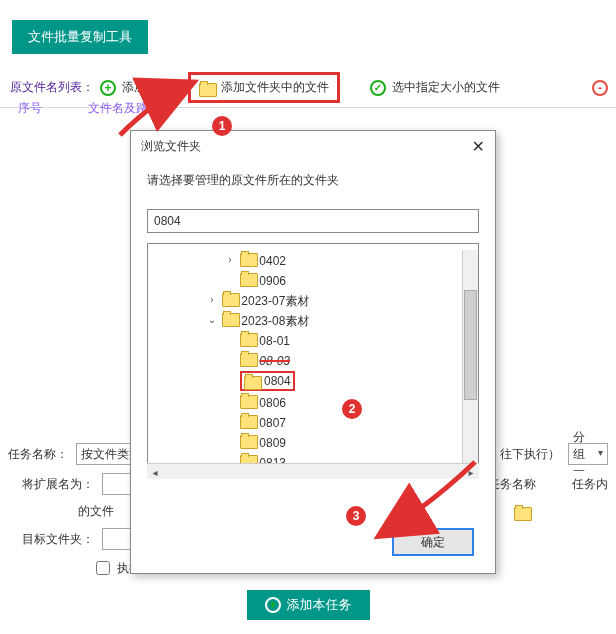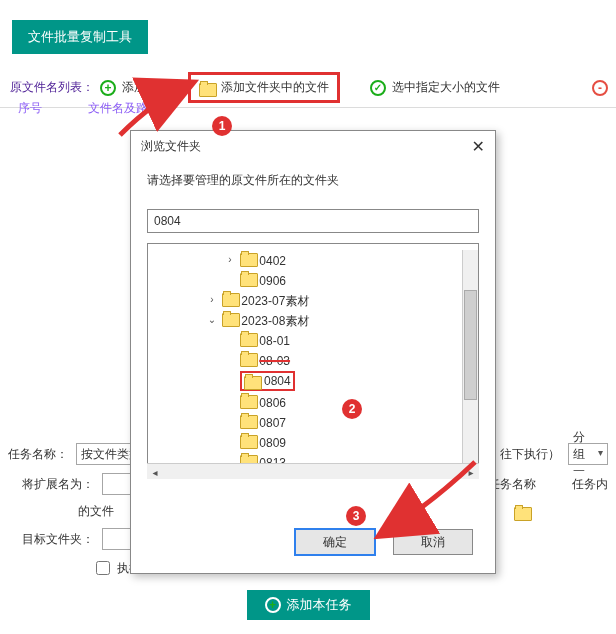--- a/index.html
+++ b/index.html
@@ -64,21 +64,21 @@
   .tree-scrollbar .thumb { position:absolute; left:1px; right:1px; top:40px; height:110px; background:#cfcfcf; border:1px solid #aaa; }
   .tree-bottom-scroll { height:16px; background:#f0f0f0; border-top:1px solid #ccc; margin-top:-2px; position:relative; }
   .tree-bottom-scroll .lbtn, .tree-bottom-scroll .rbtn { position:absolute; top:0; width:16px; height:16px; display:flex; align-items:center; justify-content:center; font-size:10px; color:#555; }
   .tree-bottom-scroll .lbtn { left:0; }
   .tree-bottom-scroll .rbtn { right:0; }
 
   .node { display:flex; align-items:center; gap:4px; padding:1px 0; line-height:16px; }
   .toggle { width:12px; text-align:center; color:#555; cursor:pointer; font-size:10px; }
   .spacer { display:inline-block; }
   .sel-box { border:2px solid #e03131; padding:0 2px; display:inline-flex; align-items:center; gap:4px; }
-  .strike { text-decoration: line-through solid #e03131 2px; }
+  .strike { text-decoration: line-through solid #e03131 2px; font-style: italic; }
 
   .dlg-buttons { display:flex; gap:18px; justify-content:flex-end; padding:18px 22px 18px 0;align-items:center; }
   .dlg-btn { width:80px; height:26px; border:1px solid #888; background:#e6e6e6; font-size:12px; display:inline-flex; align-items:center; justify-content:center; cursor:pointer; }
   .dlg-btn.primary { outline:2px solid #2f80ed; outline-offset:-1px; }
 
   
   svg.overlay { position:absolute; top:0; left:0; z-index:20; pointer-events:none; }
 
   
   .step-badge { position:absolute; width:20px; height:20px; border-radius:50%; background:#e03131; color:#fff; font-size:12px; font-weight:bold; display:flex; align-items:center; justify-content:center; z-index:30; }
@@ -236,21 +236,20 @@
           <div class="thumb"></div>
         </div>
     </div>
     <div class="tree-bottom-scroll">
       <span class="lbtn">◂</span>
         <span class="rbtn">▸</span>
     </div>
   </div>
   <div class="dlg-buttons">
     <span class="dlg-btn primary">确定</span>
-    <span class="dlg-btn">取消</span>
   </div>
 </div>
 
 <div class="step-badge" style="top:116px; left:212px">1</div>
 <div class="step-badge" style="top:399px; left:342px">2</div>
 <div class="step-badge" style="top:506px; left:346px">3</div>
 
 <svg class="overlay" width="616" height="634">
   <defs>
     <marker id="ah" markerWidth="12" markerHeight="12" refX="10" refY="6" orient="auto">

